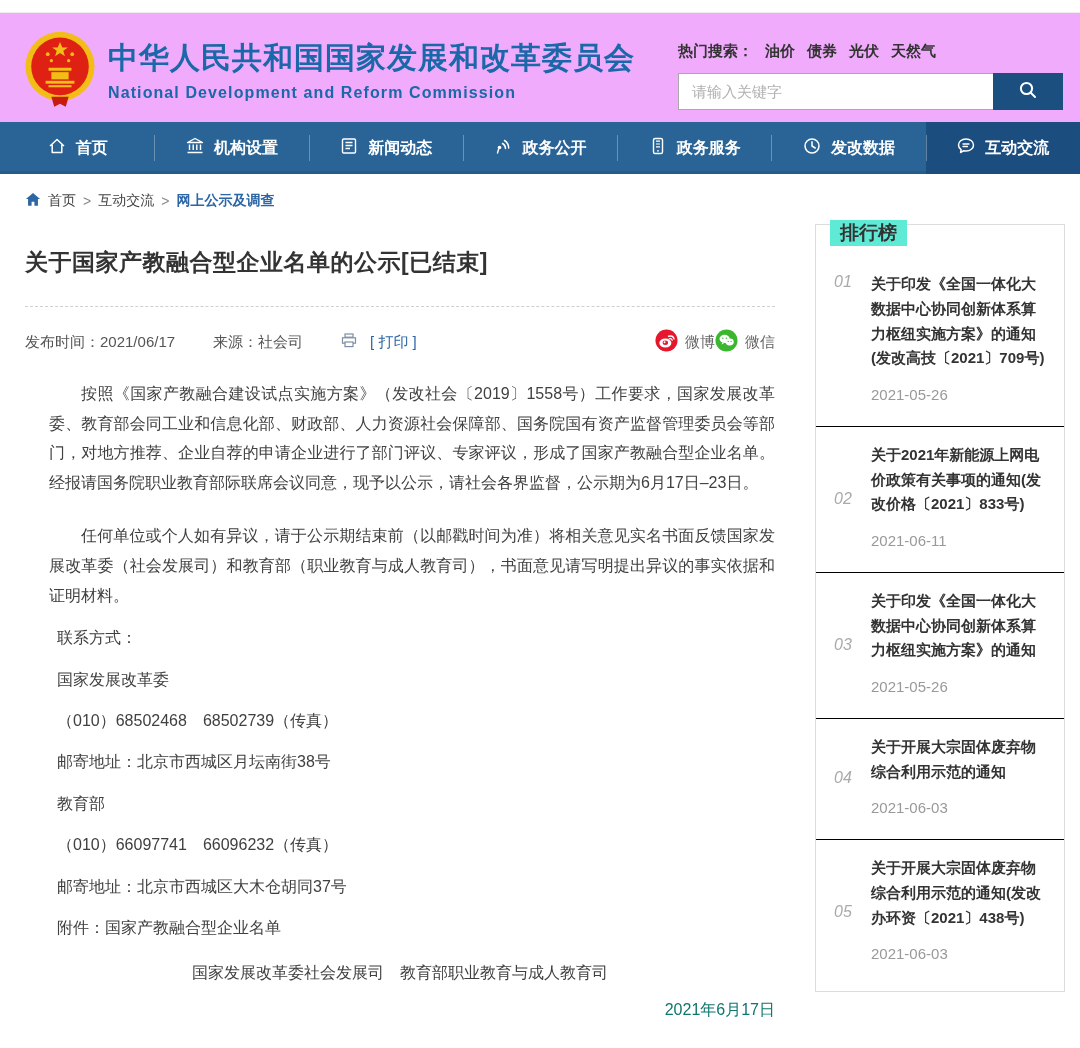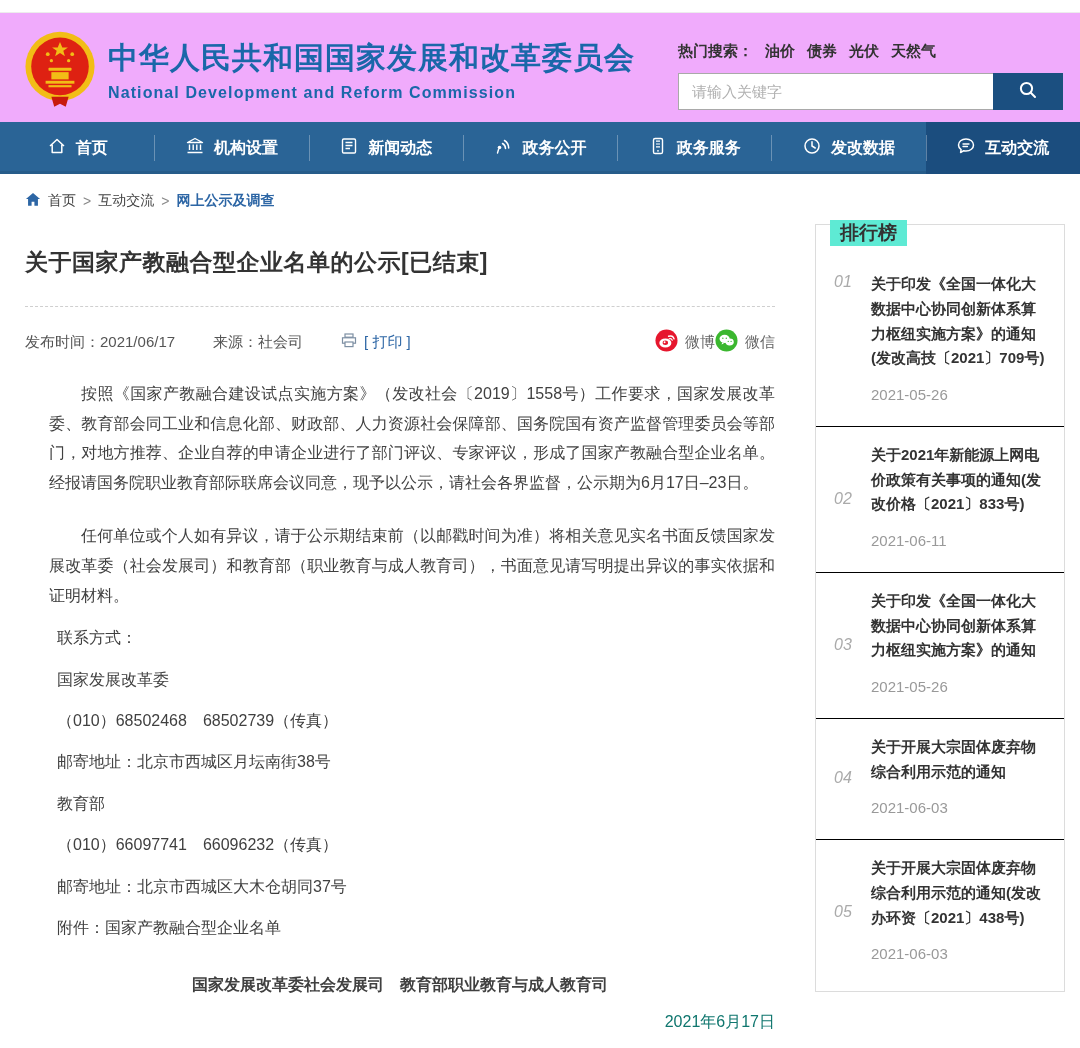--- a/index.html
+++ b/index.html
@@ -39,30 +39,30 @@
   .crumb { color:#444; cursor:pointer; }
   .crumb-sep { color:#888; }
   .crumb.current { color:#2d66a5; font-weight:bold; }
   .breadcrumb svg { width:16px; height:15px; }
 
   
   .article-title { margin-top:37px; font-size:23px; font-weight:bold; color:#333; letter-spacing:0.5px; }
   .dashed-divider { border:none; border-top:1px dashed #cfcfcf; margin-top:28px; }
   .meta-row { margin-top:22px; display:flex; align-items:center; font-size:15px; color:#555; }
   .meta-item { margin-right:38px; }
-  .print-link { display:flex; align-items:center; gap:7px; color:#2d66a5; cursor:pointer; }
+  .print-link { display:flex; align-items:center; gap:13px; color:#2d66a5; cursor:pointer; }
   .print-link svg { width:16px; height:15px; }
   .share-group { margin-left:auto; display:flex; align-items:center; }
   .share-item { display:flex; align-items:center; gap:7px; color:#666; cursor:pointer; }
   .share-item svg { width:23px; height:23px; }
 
   .article-body { margin-top:8px; }
   .article-body p.para { margin-top:24px; text-indent:2em; font-size:16px; line-height:1.85; color:#404040; text-align:justify;margin-left:24px; }
   .contact-line { margin-top:15px; text-indent:2em; font-size:16px; line-height:1.65; color:#404040; }
-  .signature { margin-top:34px; text-align:center; font-size:16px; color:#404040;font-weight:bold; }
+  .signature { margin-top:22px; text-align:center; font-size:16px; color:#404040; }
   .sign-date { margin-top:16px; text-align:right; font-size:16px; color:#0f766e; }
 
   
   .sidebar { margin-top:50px; border:1px solid #dcdcdc; background:#fff; }
   .sidebar-title { display:inline-block; background:#5eead4; font-size:19px; font-weight:bold; color:#333; padding:0 10px; margin:-14px 0 0 14px; }
   .rank-list { padding:10px 0 6px 0; }
   .rank-item { display:flex; gap:11px; padding:16px 16px 18px 18px; cursor:pointer; }
   .rank-item + .rank-item { border-top:1px solid #000000;align-items:center; }
   .rank-num { flex:0 0 26px; font-size:16px; font-style:italic; color:#aaa; padding-top:1px; }
   .rank-title { font-size:15px; font-weight:bold; color:#333; line-height:1.65; }

